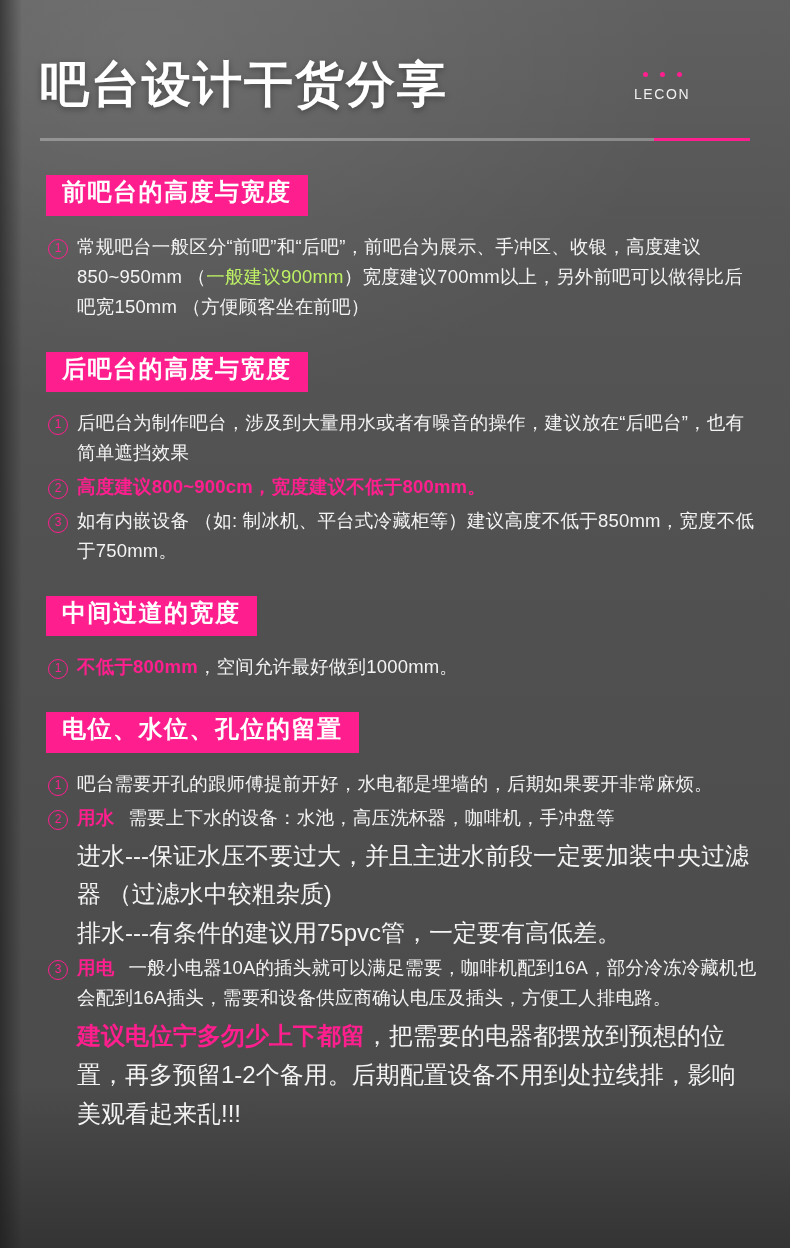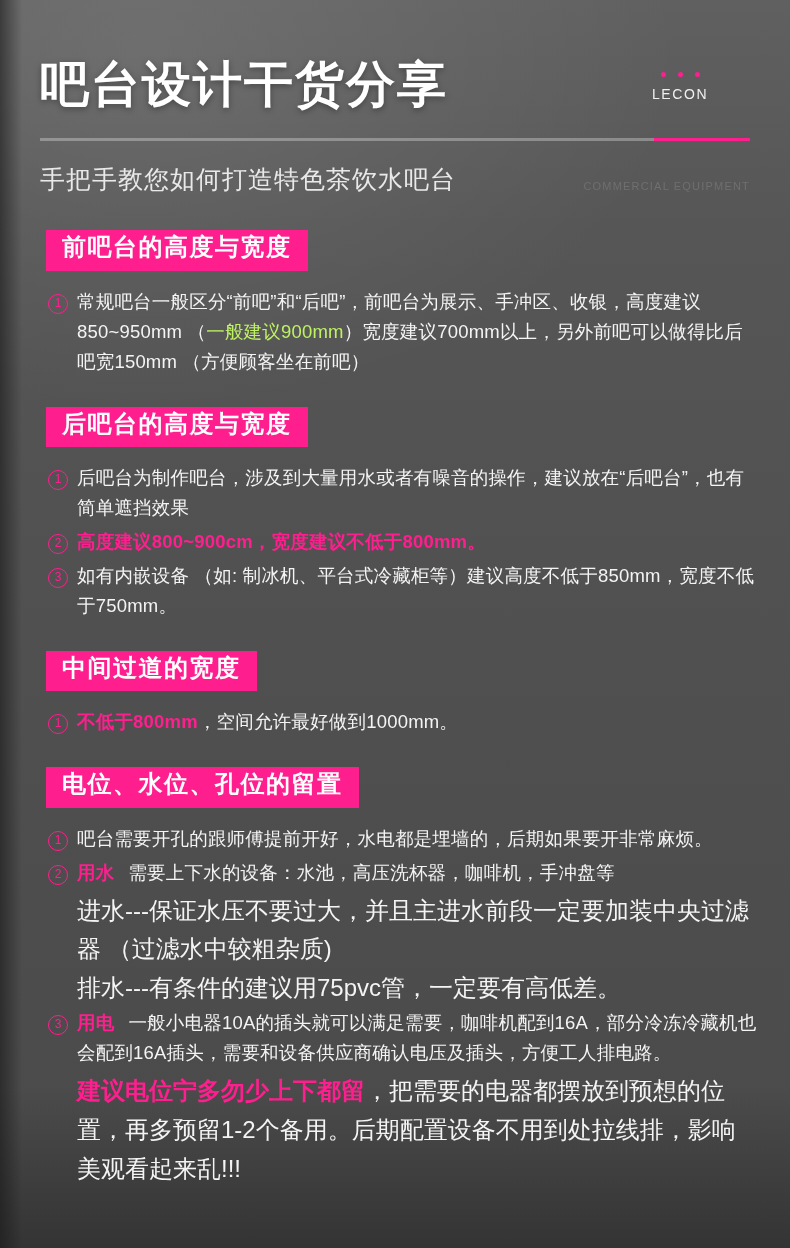--- a/index.html
+++ b/index.html
@@ -51,21 +51,21 @@
     font-size: 49px;
     font-weight: bold;
     letter-spacing: 2px;
     color: #ffffff;
     line-height: 1.15;
     margin: 0 0 0 14px;
     text-shadow: 0 2px 6px rgba(0,0,0,0.35);
   }
   .brand {
     position: absolute;
-    right: 36px;
+    right: 54px;
     top: 56px;
     text-align: center;
     width: 96px;
   }
   .brand-dots {
     display: flex;
     justify-content: center;
     gap: 12px;
     margin-bottom: 9px;
   }
@@ -195,24 +195,20 @@
         <i></i>
         <i></i>
       </div>
       <div class="brand-name">LECON</div>
     </div>
 
     <div class="rule-wrap">
       <div class="rule-accent"></div>
     </div>
 
-    <div class="subtitle-row">
-      <div class="subtitle">手把手教您如何打造特色茶饮水吧台</div>
-      <div class="subtitle-en">COMMERCIAL EQUIPMENT</div>
-    </div>
   </div>
 
   <div id="sections-root">
       <div class="section"><div class="sec-head">前吧台的高度与宽度</div><div class="items">
           <div class="item">
             <div class="num">1</div>
             <div class="txt"><span>常规吧台一般区分“前吧”和“后吧”，前吧台为展示、手冲区、收银，高度建议850~950mm （</span><span class="pink">一般建议900mm</span><span>）宽度建议700mm以上，另外前吧可以做得比后吧宽150mm （方便顾客坐在前吧）</span></div>
           </div>
         </div></div>
       <div class="section"><div class="sec-head">后吧台的高度与宽度</div><div class="items">

